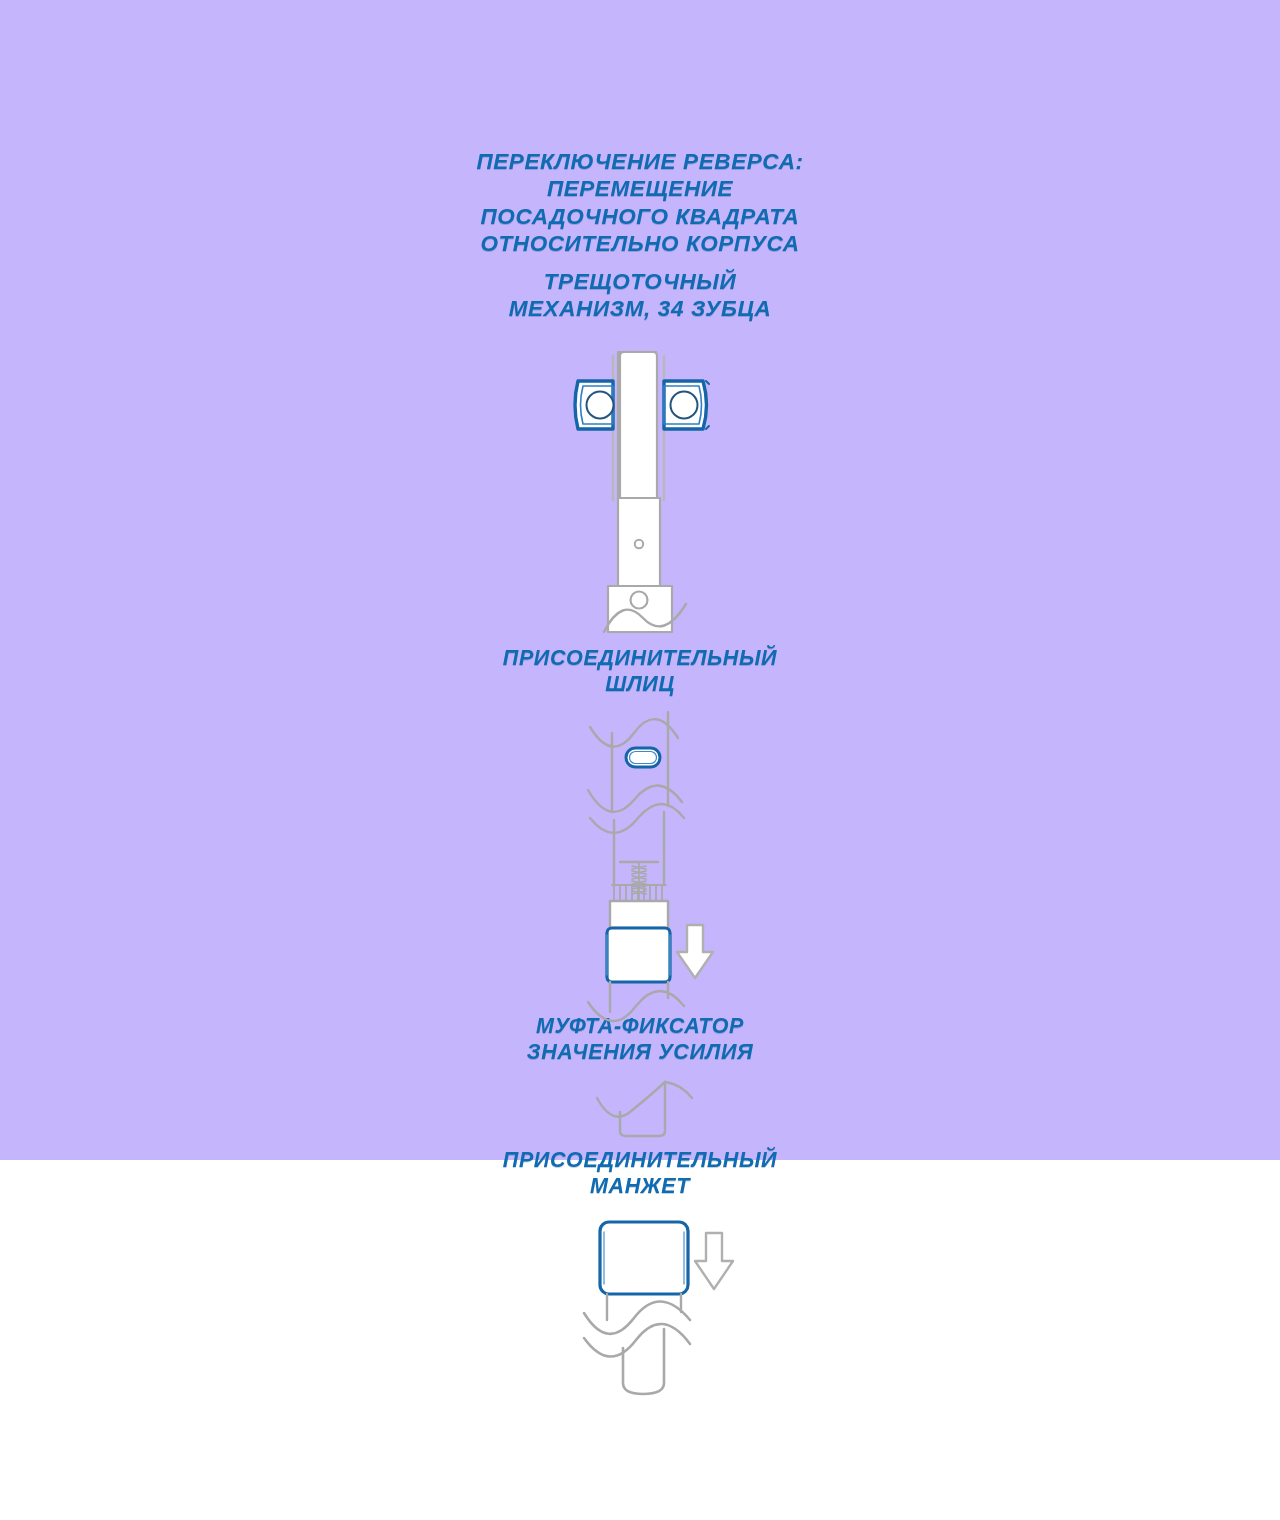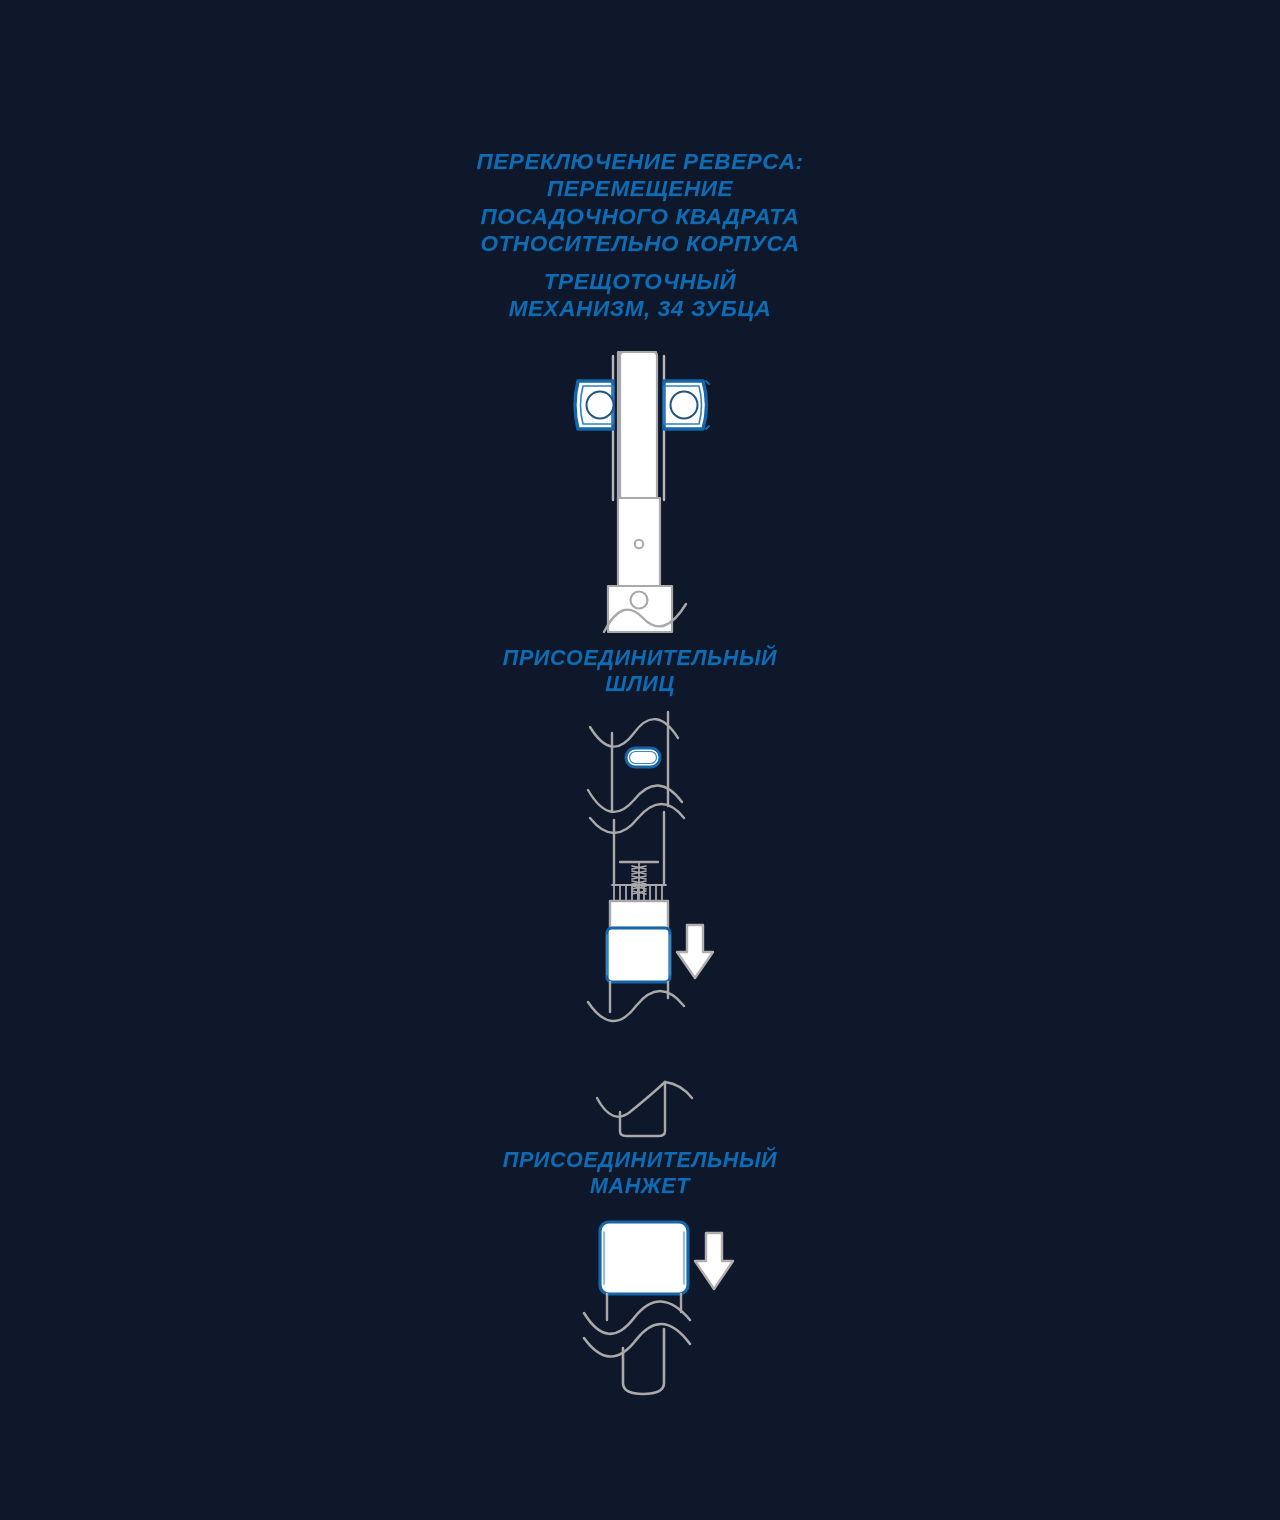--- a/index.html
+++ b/index.html
@@ -10,22 +10,22 @@
   body {
     width: 1280px;
     height: 1520px;
     font-family: "Liberation Sans", sans-serif;
     position: relative;
     overflow: hidden;
   }
   #stage {
     position: relative;
     width: 1280px;
-    height: 1520px;
-    background: #0f172a;
+    height: 1160px;
+    background: #c4b5fd;
   }
   .caption {
     position: absolute;
     text-align: center;
     font-family: "Liberation Sans", sans-serif;
     font-style: italic;
     font-weight: bold;
     color: #0f6bb2;
     letter-spacing: 0.6px;
     line-height: 1.22;
@@ -73,20 +73,22 @@
 ПЕРЕМЕЩЕНИЕ
 ПОСАДОЧНОГО КВАДРАТА
 ОТНОСИТЕЛЬНО КОРПУСА</div>
 
   <div class="caption" id="cap-ratchet">ТРЕЩОТОЧНЫЙ
 МЕХАНИЗМ,  34  ЗУБЦА</div>
 
   <div class="caption" id="cap-spline">ПРИСОЕДИНИТЕЛЬНЫЙ
 ШЛИЦ</div>
 
+  <div class="caption" id="cap-collar">МУФТА-ФИКСАТОР
+ЗНАЧЕНИЯ УСИЛИЯ</div>
 
   <div class="caption" id="cap-cuff">ПРИСОЕДИНИТЕЛЬНЫЙ
 МАНЖЕТ</div>
 
   <svg id="artwork" width="1280" height="1520" viewBox="0 0 1280 1520">
 
     <defs>
       <clipPath id="clipTopShaft">
         <rect x="600" y="350" width="80" height="280"></rect>
       </clipPath>

